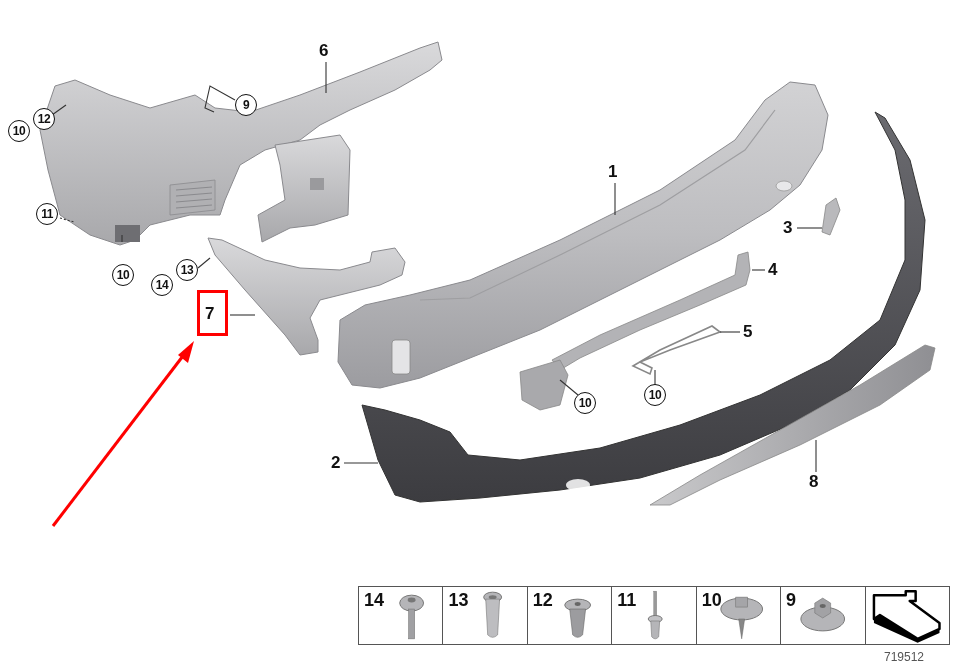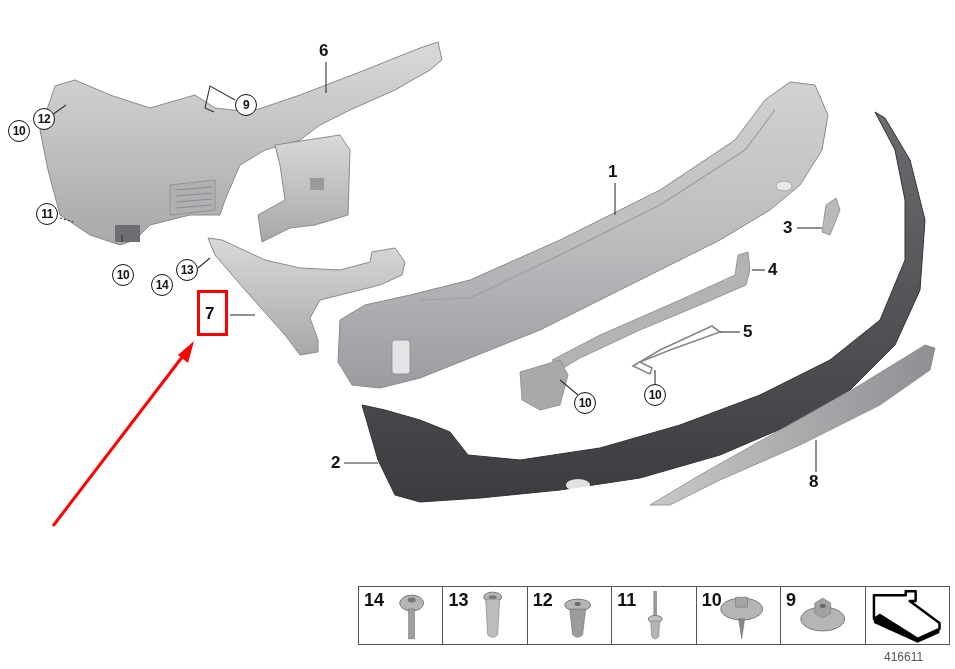--- a/index.html
+++ b/index.html
@@ -183,13 +183,13 @@
   </div>
   <div class="legend-cell">
     <svg class="legend-icon" viewBox="0 0 84 57">
       <path d="M8,8 L40,8 L40,4 L50,4 L50,14 L44,14 L74,36 L74,42 L52,52 L14,28 L8,32 Z" fill="#fff" stroke="#000" stroke-width="2.5" stroke-linejoin="round"></path>
       <path d="M8,32 L14,28 L52,52 L74,42 L74,46 L52,56 L8,36 Z" fill="#000"></path>
     </svg>
     <span class="legend-num"></span>
   </div>
 </div>
 
-<span class="diagram-number">416611</span>
+<span class="diagram-number">719512</span>
 
 </body></html>

